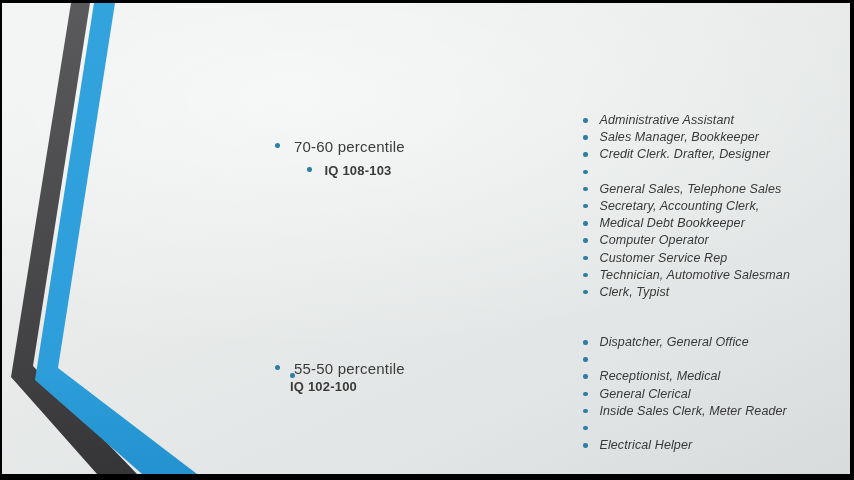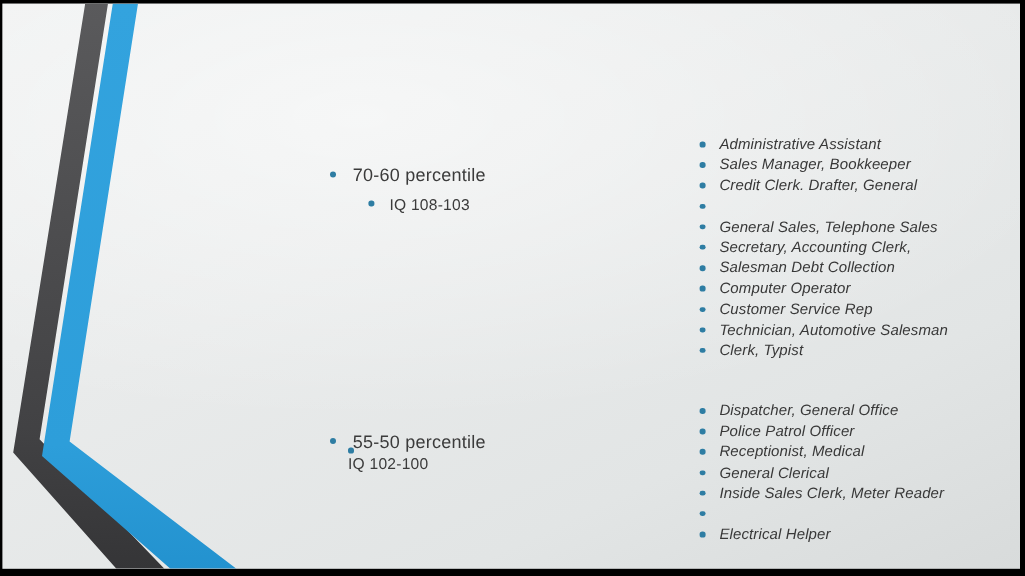--- a/index.html
+++ b/index.html
@@ -47,20 +47,21 @@
     font-size: 15px;
     line-height: 19px;
     letter-spacing: 0.2px;
     white-space: nowrap;
   }
   .sub-text {
     font-size: 13px;
     line-height: 17px;
     letter-spacing: 0.2px;
     white-space: nowrap;
+    font-weight: bold;
   }
   .dot {
     display: inline-block;
     border-radius: 50%;
     background: #2e7da3;
     flex: 0 0 auto;
   }
   .dot-lg { width: 5px; height: 5px; margin: 6px 14px 0 0; }
   .dot-md { width: 4.5px; height: 4.5px; margin: 5px 13px 0 0; }
   .dot-sm { width: 4.5px; height: 4.5px; margin: 6px 12px 0 0; }
@@ -119,36 +120,36 @@
         <div class="occ-item">
           <span class="dot dot-sm"></span>
           <span class="occ-text">Administrative Assistant</span>
         </div>
         <div class="occ-item">
           <span class="dot dot-sm"></span>
           <span class="occ-text">Sales Manager, Bookkeeper</span>
         </div>
         <div class="occ-item">
           <span class="dot dot-sm"></span>
-          <span class="occ-text">Credit Clerk. Drafter, General</span>
+          <span class="occ-text">Credit Clerk. Drafter, Designer</span>
         </div>
         <div class="occ-item">
           <span class="dot dot-sm"></span>
         </div>
         <div class="occ-item">
           <span class="dot dot-sm"></span>
           <span class="occ-text">General Sales, Telephone Sales</span>
         </div>
         <div class="occ-item">
           <span class="dot dot-sm"></span>
           <span class="occ-text">Secretary, Accounting Clerk,</span>
         </div>
         <div class="occ-item">
           <span class="dot dot-sm"></span>
-          <span class="occ-text">Salesman Debt Collection</span>
+          <span class="occ-text">Medical Debt Bookkeeper</span>
         </div>
         <div class="occ-item">
           <span class="dot dot-sm"></span>
           <span class="occ-text">Computer Operator</span>
         </div>
         <div class="occ-item">
           <span class="dot dot-sm"></span>
           <span class="occ-text">Customer Service Rep</span>
         </div>
         <div class="occ-item">
@@ -169,21 +170,20 @@
       <span class="dot dot-md"></span>
       <span class="sub-text">IQ 102-100</span>
     </div>
     <div class="occ-list occ-list-2">
         <div class="occ-item">
           <span class="dot dot-sm"></span>
           <span class="occ-text">Dispatcher, General Office</span>
         </div>
         <div class="occ-item">
           <span class="dot dot-sm"></span>
-          <span class="occ-text">Police Patrol Officer</span>
         </div>
         <div class="occ-item">
           <span class="dot dot-sm"></span>
           <span class="occ-text">Receptionist, Medical</span>
         </div>
         <div class="occ-item">
           <span class="dot dot-sm"></span>
           <span class="occ-text">General Clerical</span>
         </div>
         <div class="occ-item">

